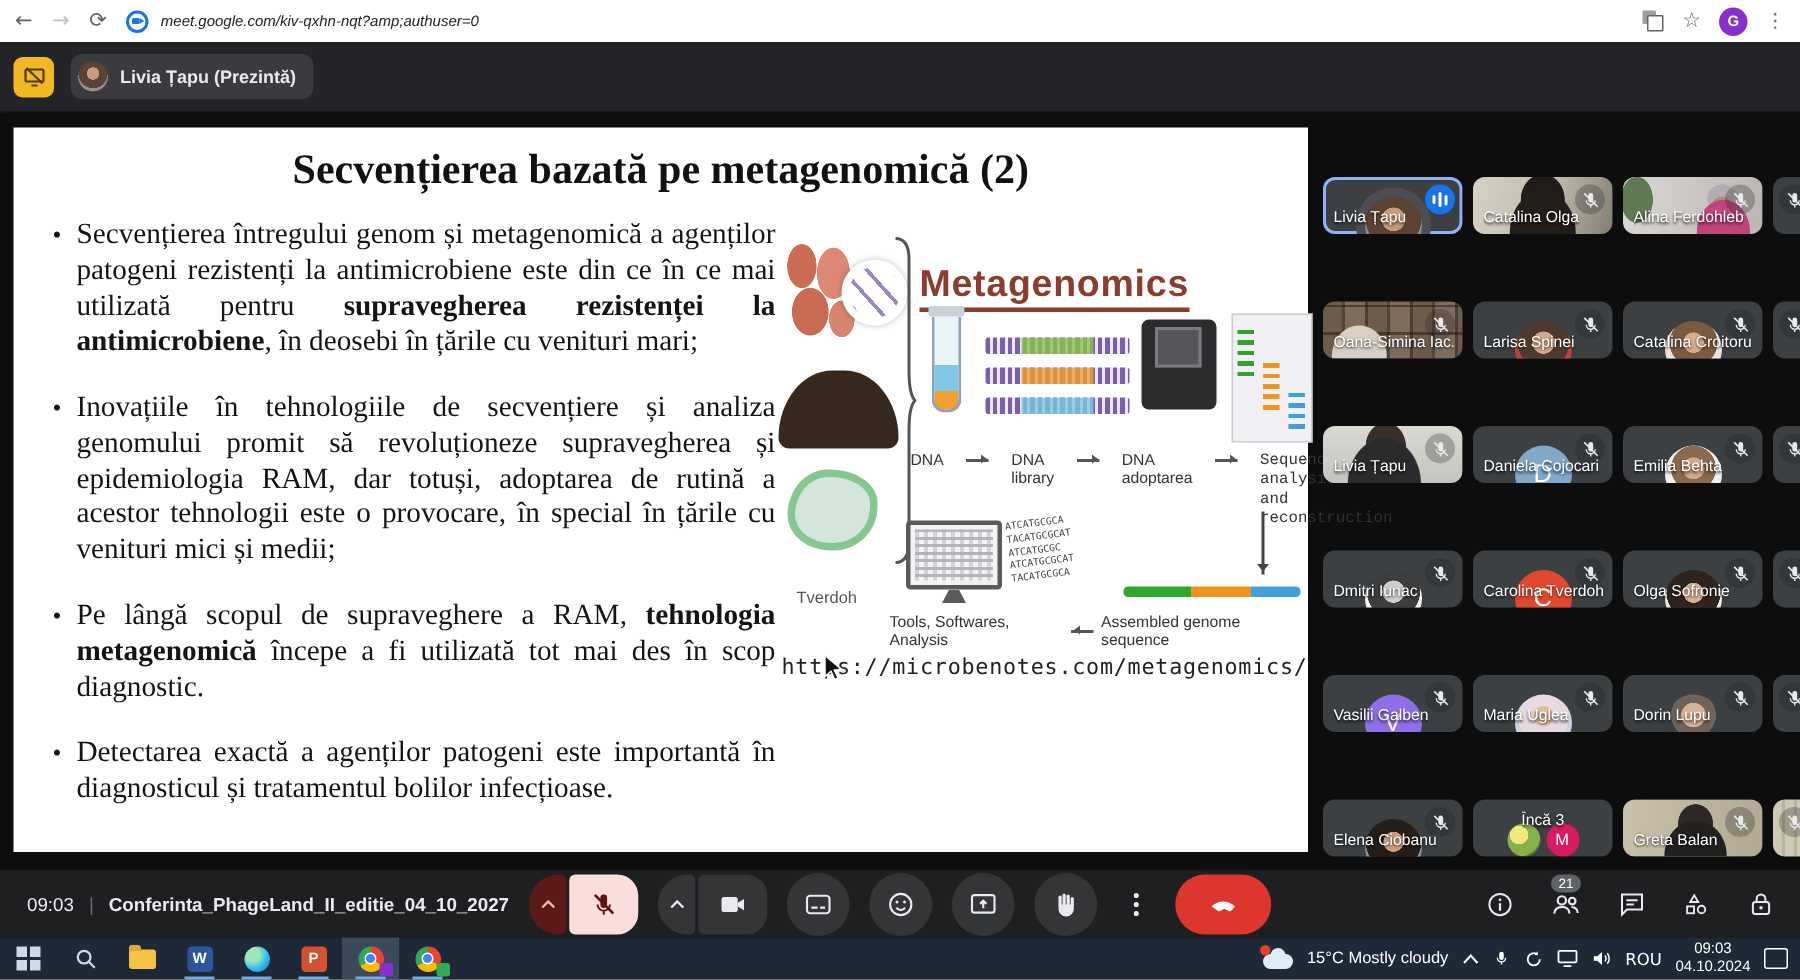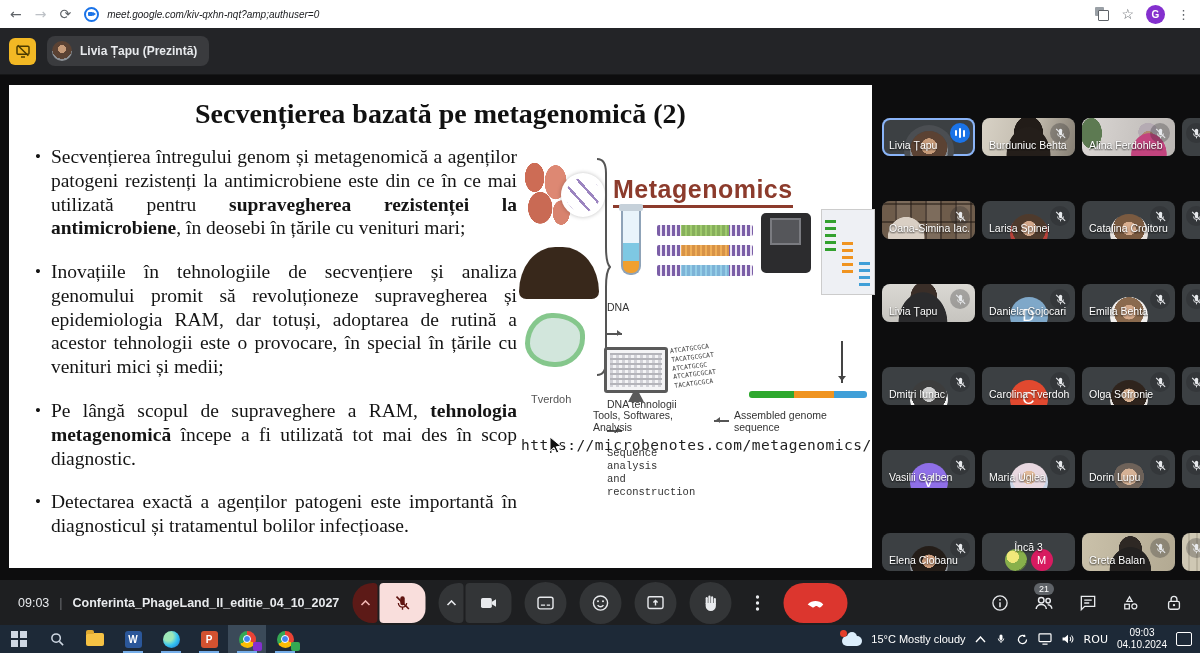--- a/index.html
+++ b/index.html
@@ -71,21 +71,21 @@
     background:repeating-linear-gradient(90deg,#7b5ea7 0 3px,#ece6f5 3px 5px);}
   .lib .bar span{position:absolute;left:25%;width:50%;top:0;bottom:0;opacity:.8;}
   .seqm{position:absolute;left:252px;top:62px;width:50px;height:60px;background:#2c2c2e;border-radius:5px;}
   .seqm i{position:absolute;top:5px;left:9px;width:27px;height:23px;background:#55565a;border:2px solid #7a7b80;}
   .mchart{position:absolute;left:312px;top:58px;width:52px;height:84px;background:#eef0f4;border:1px solid #ccc;}
   .mchart b{position:absolute;width:11px;}
   .mchart .g{left:3px;top:12%;height:40%;background:repeating-linear-gradient(#33a12e 0 3px, transparent 3px 7px);}
   .mchart .o{left:20px;top:38%;height:38%;background:repeating-linear-gradient(#f09420 0 3px, transparent 3px 7px);}
   .mchart .bl{left:37px;top:62%;height:32%;background:repeating-linear-gradient(#3f9fd8 0 3px, transparent 3px 7px);}
   .flow{position:absolute;left:98px;top:150px;width:262px;display:flex;align-items:flex-start;gap:15px;
-    font-size:10.5px;color:#333;flex-direction:column;}
+    font-size:10.5px;color:#333;}
   .flow .wrapl{width:64px;line-height:1.25;font-family:Liberation Mono, monospace;}
   .fa{flex:0 0 auto;width:15px;height:1.5px;background:#555;position:relative;margin-top:5px;}
   .fa::after{content:"";position:absolute;right:-2px;top:-3px;border:3.5px solid transparent;border-left:4px solid #555;}
   .fa.rev::after{right:auto;left:-2px;border-left-color:transparent;border-right:4px solid #555;}
   .varrow{position:absolute;left:332px;top:190px;width:1.5px;height:42px;background:#444;}
   .varrow::after{content:"";position:absolute;bottom:-2px;left:-3.5px;border:4px solid transparent;border-top:5px solid #444;}
   .mon{position:absolute;left:95px;top:196px;width:64px;height:46px;border:3px solid #5a5a5a;border-radius:3px;
     background:#f4f4f6;box-sizing:border-box;overflow:hidden;}
   .mon i{position:absolute;inset:3px;background:repeating-linear-gradient(#9a9aa2 0 2px, transparent 2px 5px),
     repeating-linear-gradient(90deg,#c5c5cc 0 3px, transparent 3px 6px);opacity:.7;}
@@ -299,21 +299,21 @@
       <div class="mchart">
           <b class="g"></b>
           <b class="o"></b>
           <b class="bl"></b>
         </div>
       <div class="flow">
         <span>DNA</span>
         <span class="fa"></span>
         <span>DNA library</span>
         <span class="fa"></span>
-        <span>DNA tehnologii</span>
+        <span>DNA adoptarea</span>
         <span class="fa"></span>
         <span class="wrapl">Sequence analysis and reconstruction</span>
       </div>
       <div class="varrow"></div>
       <div class="mon">
           <i></i>
         </div>
       <div class="monstand"></div>
       <div class="letters">ATCATGCGCA
 TACATGCGCAT
@@ -343,21 +343,21 @@
       </div>
       <div class="tile">
         <div class="vbg v-olga"></div>
         <div class="mute">
           <svg viewBox="0 0 24 24">
             <path d="M12 15a3 3 0 0 0 3-3V6a3 3 0 0 0-6 0v6a3 3 0 0 0 3 3z" fill="#e8eaed"></path>
             <path d="M6.5 12a5.5 5.5 0 0 0 11 0M12 17.5V21" stroke="#e8eaed" stroke-width="1.7" fill="none"></path>
             <line x1="4" y1="3.5" x2="20.5" y2="20" stroke="#e8eaed" stroke-width="2"></line>
           </svg>
         </div>
-        <div class="pname">Burduniuc Behta</div>
+        <div class="pname">Catalina Olga</div>
       </div>
       <div class="tile">
         <div class="vbg v-alina"></div>
         <div class="mute">
           <svg viewBox="0 0 24 24">
             <path d="M12 15a3 3 0 0 0 3-3V6a3 3 0 0 0-6 0v6a3 3 0 0 0 3 3z" fill="#e8eaed"></path>
             <path d="M6.5 12a5.5 5.5 0 0 0 11 0M12 17.5V21" stroke="#e8eaed" stroke-width="1.7" fill="none"></path>
             <line x1="4" y1="3.5" x2="20.5" y2="20" stroke="#e8eaed" stroke-width="2"></line>
           </svg>
         </div>

